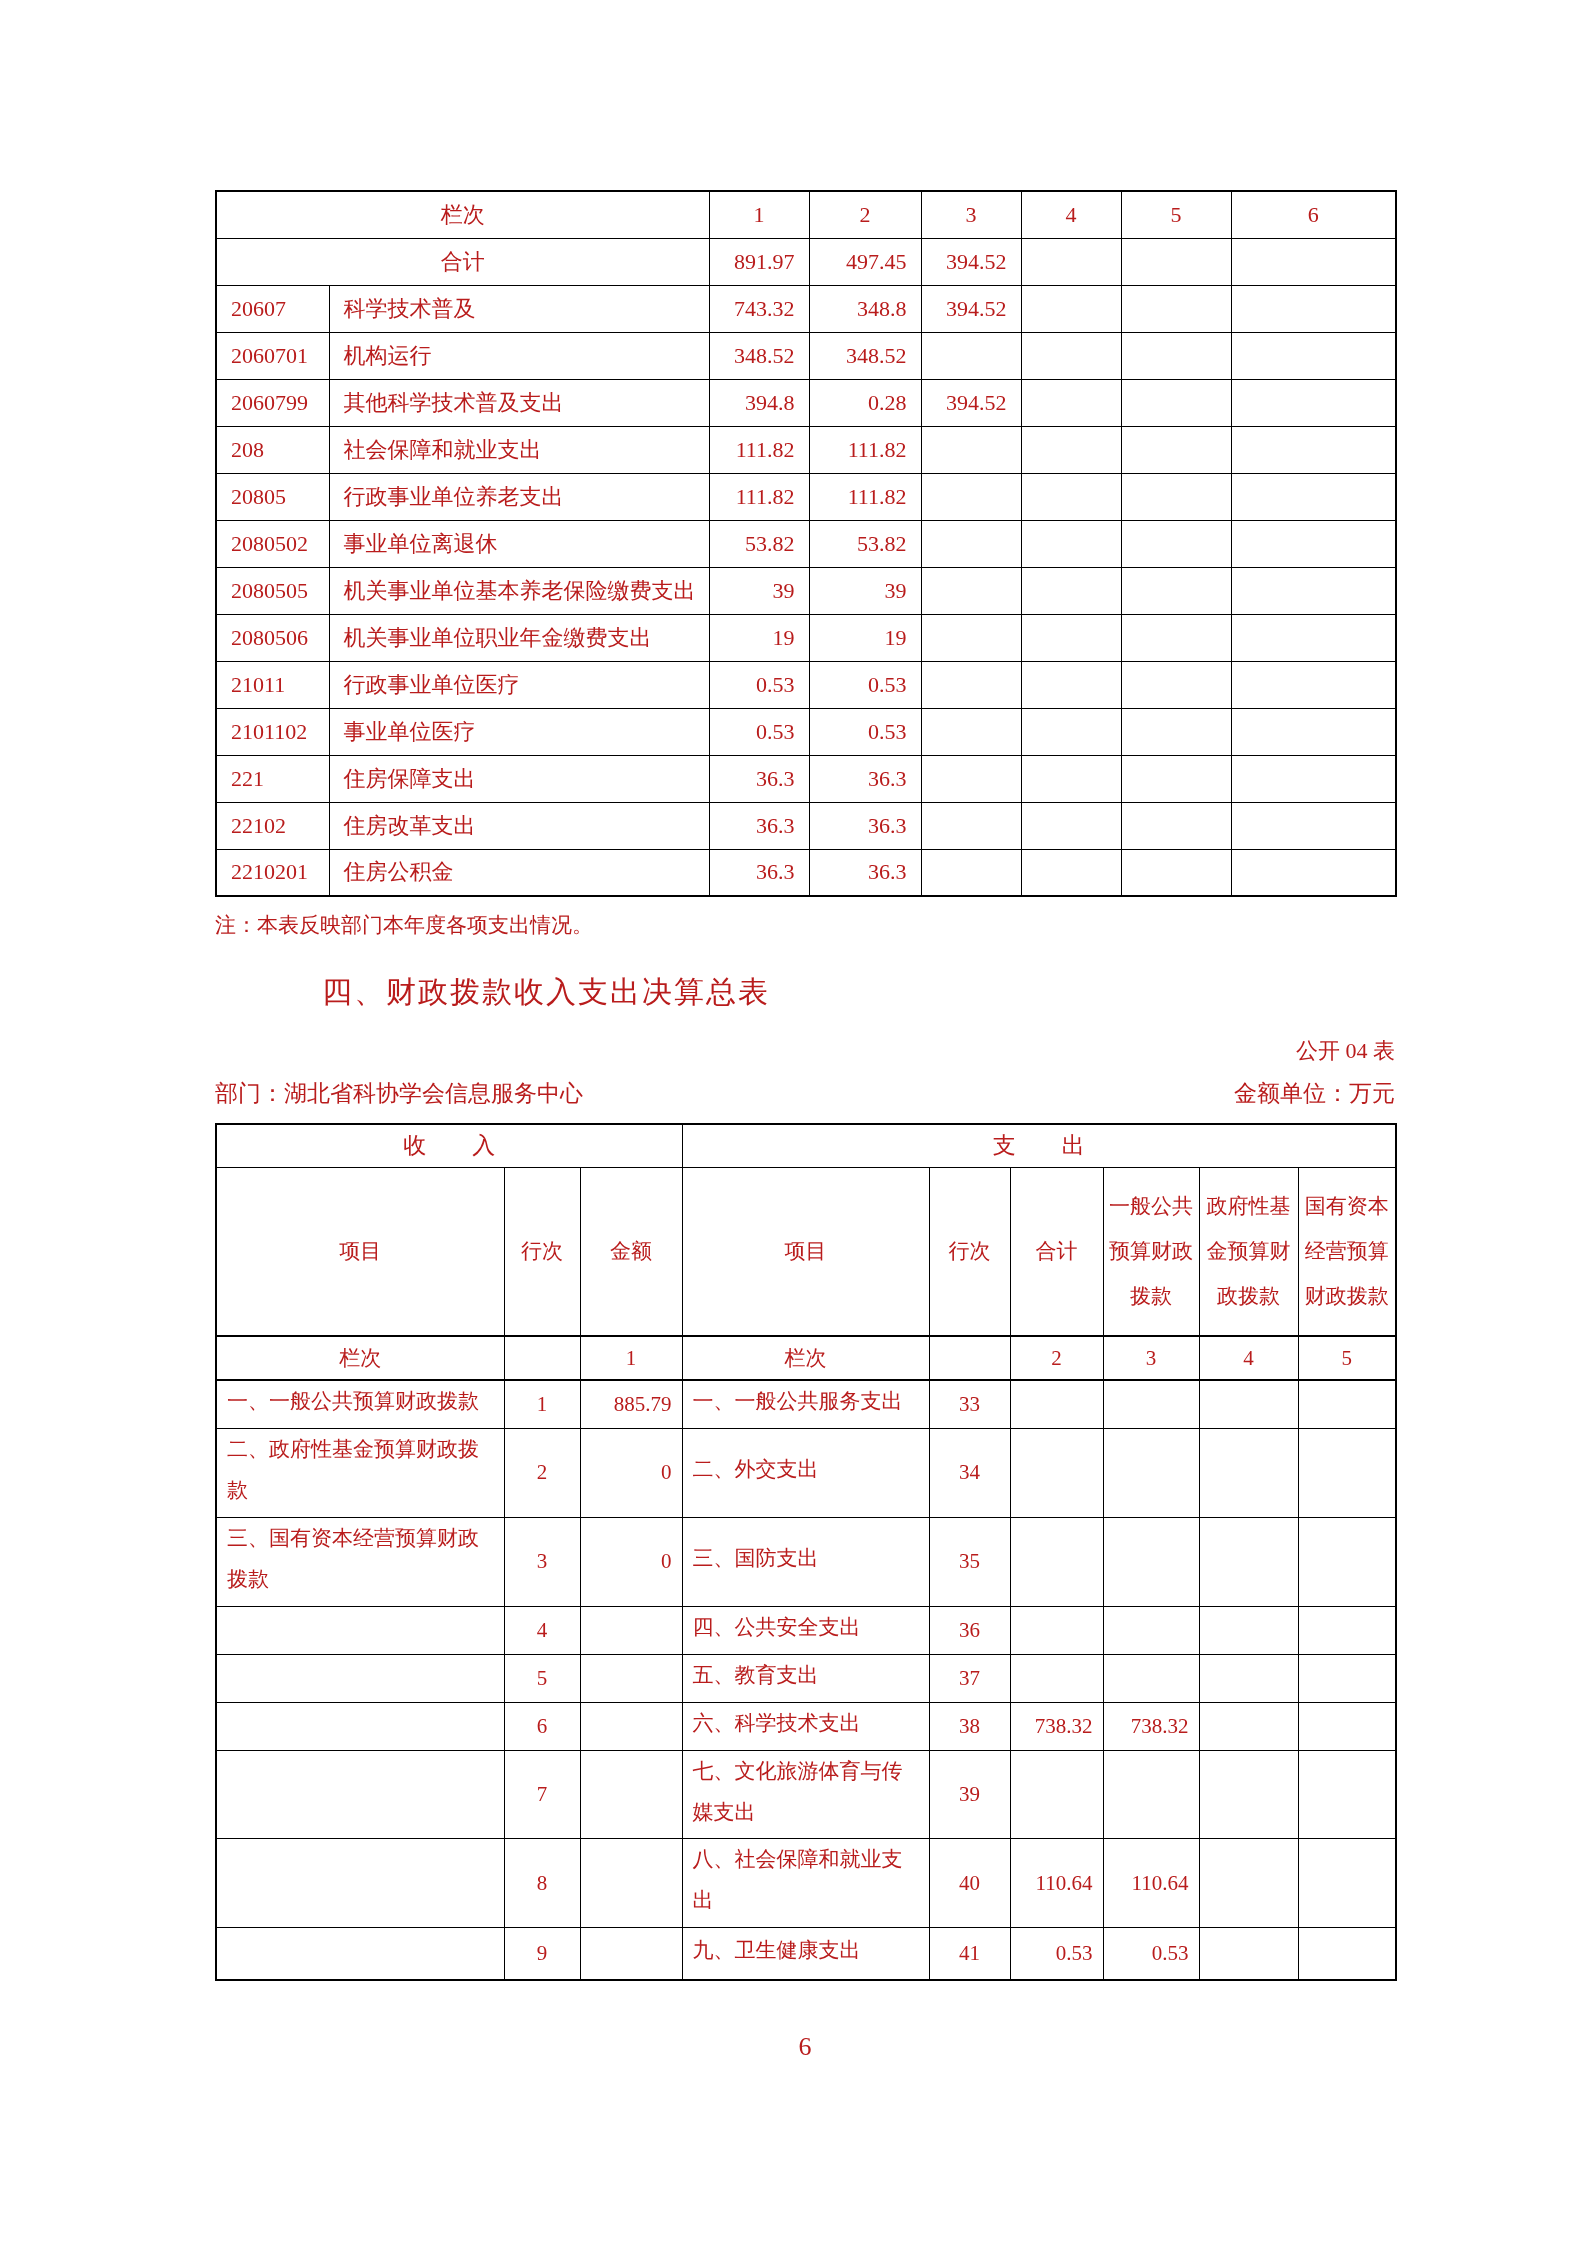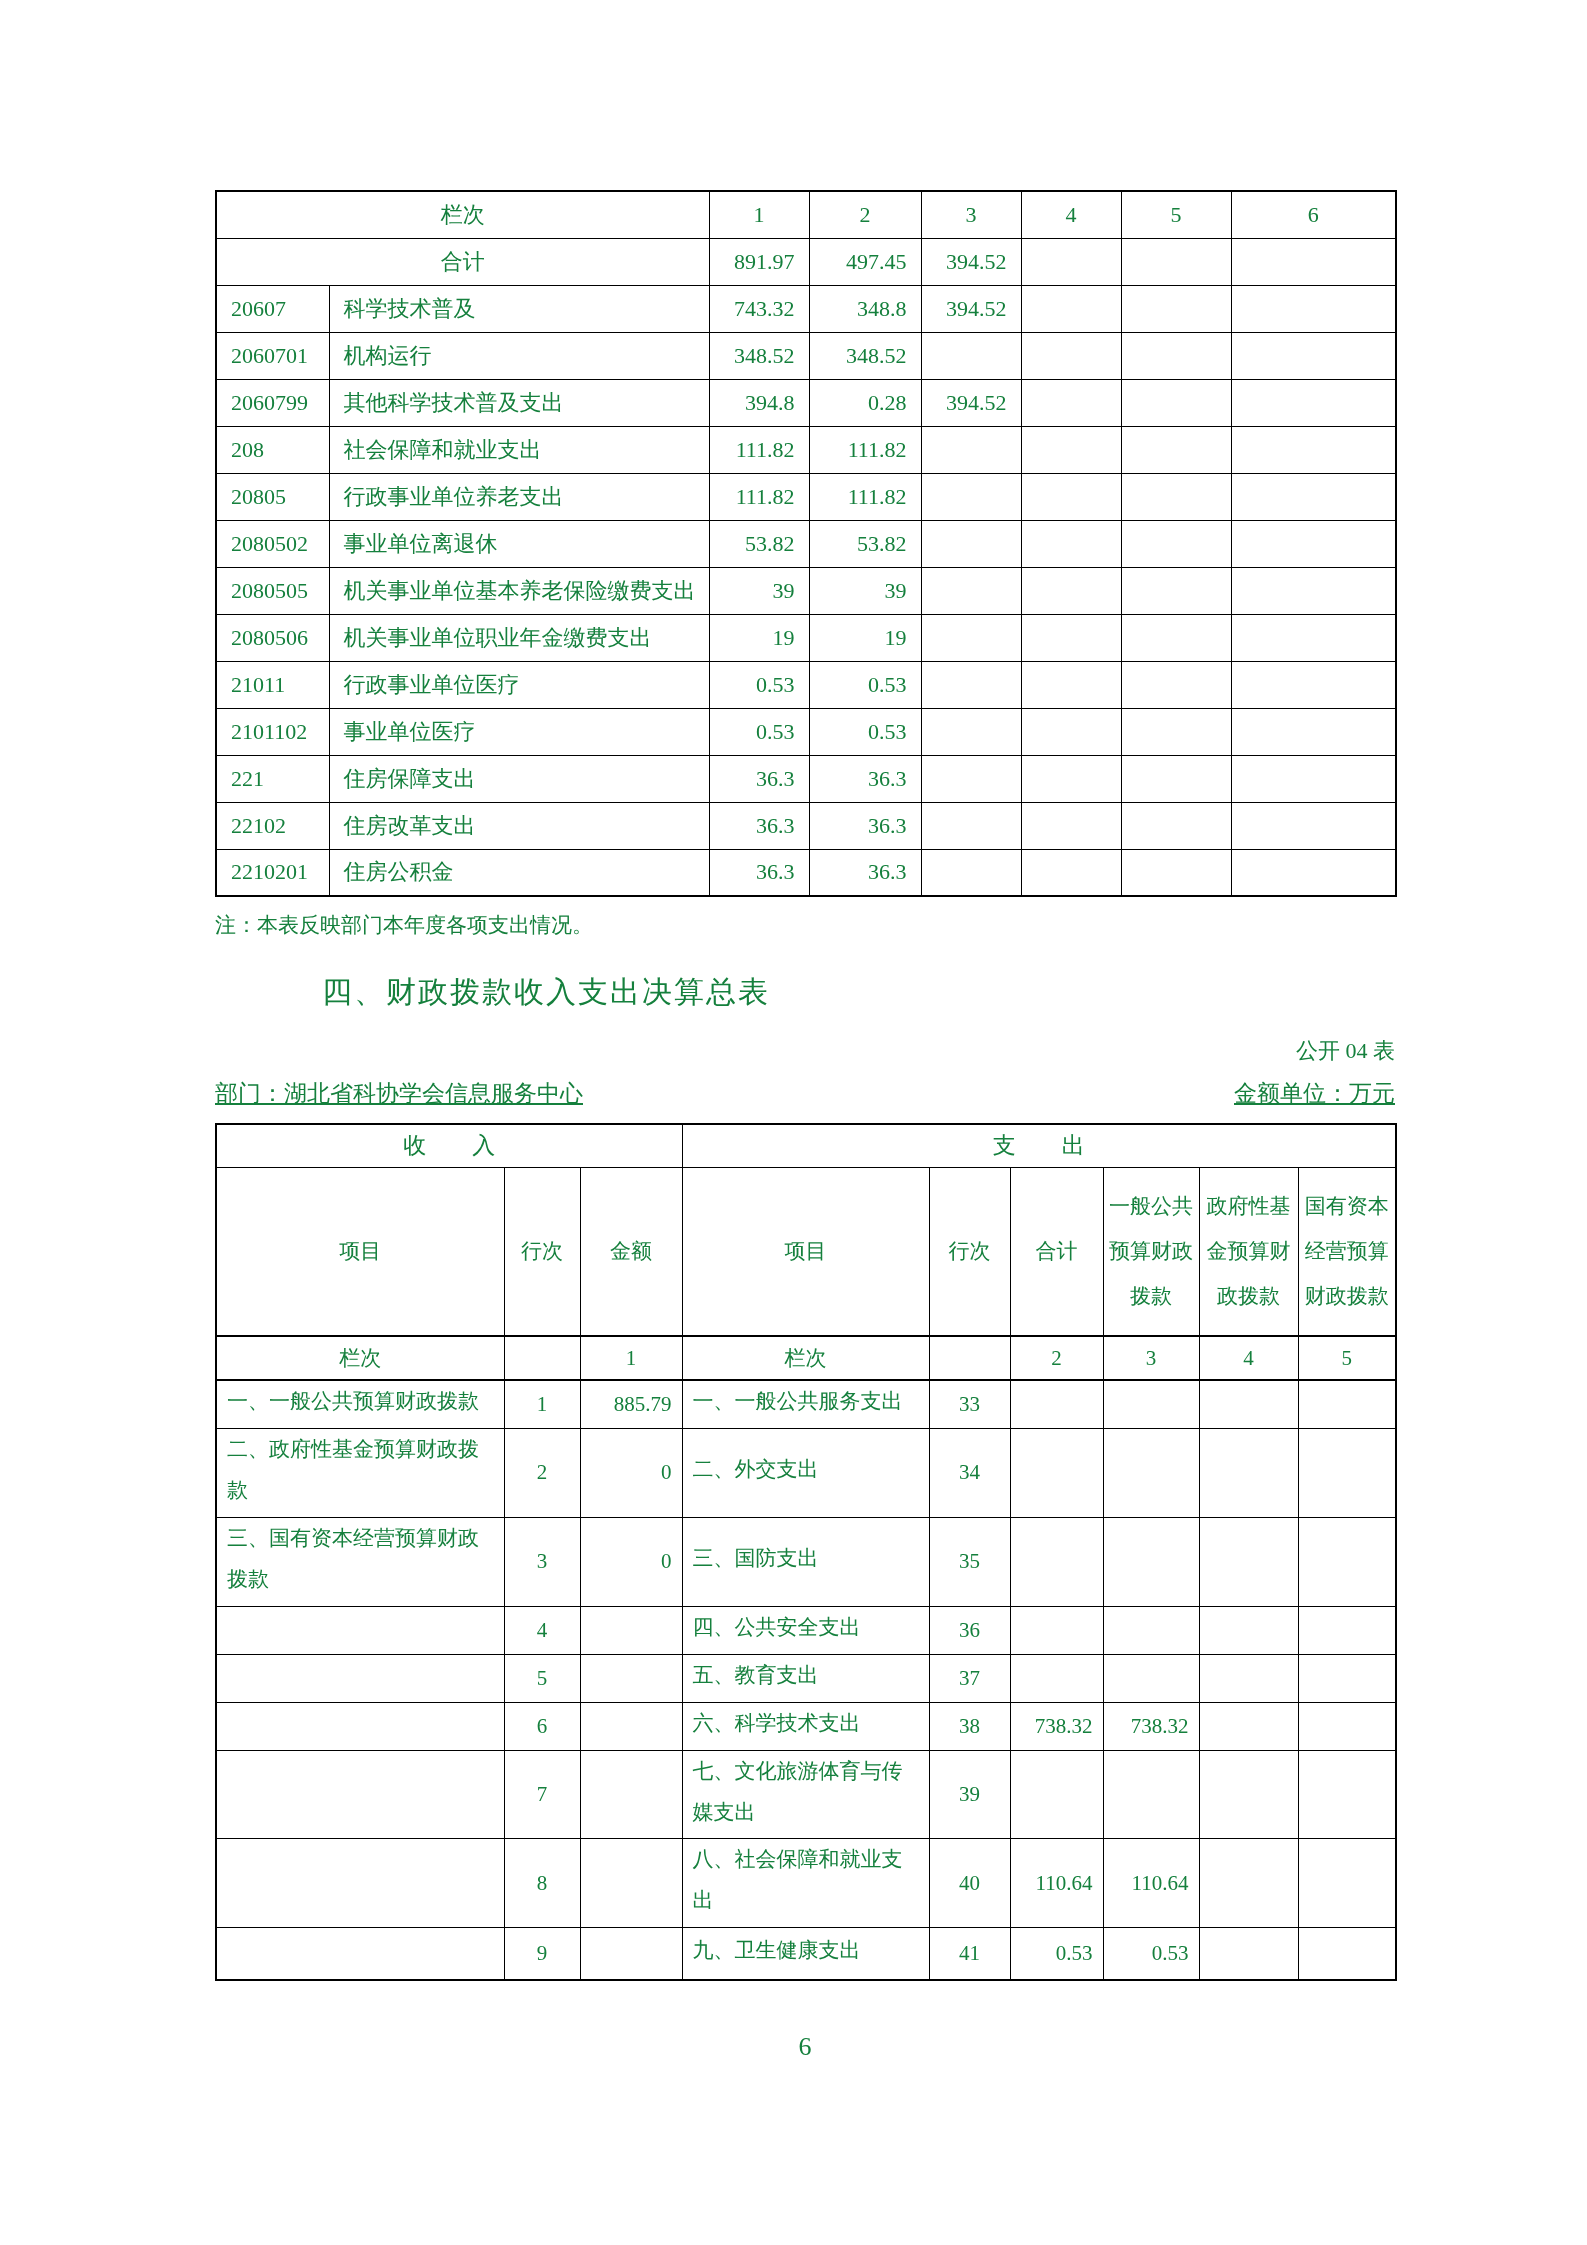--- a/index.html
+++ b/index.html
@@ -1,20 +1,20 @@
 <!DOCTYPE html>
 <html><head>
 <meta charset="utf-8">
 <style>
   html,body{margin:0;padding:0;background:#ffffff;}
   .page{
     position:relative;
     width:1587px;height:2245px;
     background:#ffffff;
-    color:#15803d;
+    color:#b91c1c;
     font-family:"Liberation Serif","DejaVu Serif",serif;
     box-sizing:border-box;
     padding-top:190px;
     overflow:hidden;
   }
   table{
     border-collapse:collapse;
     table-layout:fixed;
     margin-left:215px;
     width:1180px;
@@ -40,21 +40,21 @@
     font-size:30px;
     font-weight:normal;
     font-family:"Liberation Sans","DejaVu Sans",sans-serif;
     letter-spacing:2px;
     height:50px;line-height:50px;
   }
   .pubcode{margin:20px 16px 0 215px;width:1180px;text-align:right;font-size:22px;height:28px;line-height:28px;}
   .meta{
     margin:14px 0 14px 215px;width:1180px;
     display:flex;justify-content:space-between;
-    font-size:23px;height:30px;line-height:30px;text-decoration:underline;
+    font-size:23px;height:30px;line-height:30px;
   }
   
   .t2{border:2.5px solid #000;}
   .t2 td{font-size:21px;}
   .t2 .sec{height:43px;}
   .t2 .sec td{text-align:center;font-size:23px;}
   .t2 .tall{height:169px;}
   .t2 .tall td{text-align:center;line-height:2.15;padding:0 4px;}
   .t2 .tall .wrap{word-break:break-all;}
   .t2 .lanci{height:44px;}

